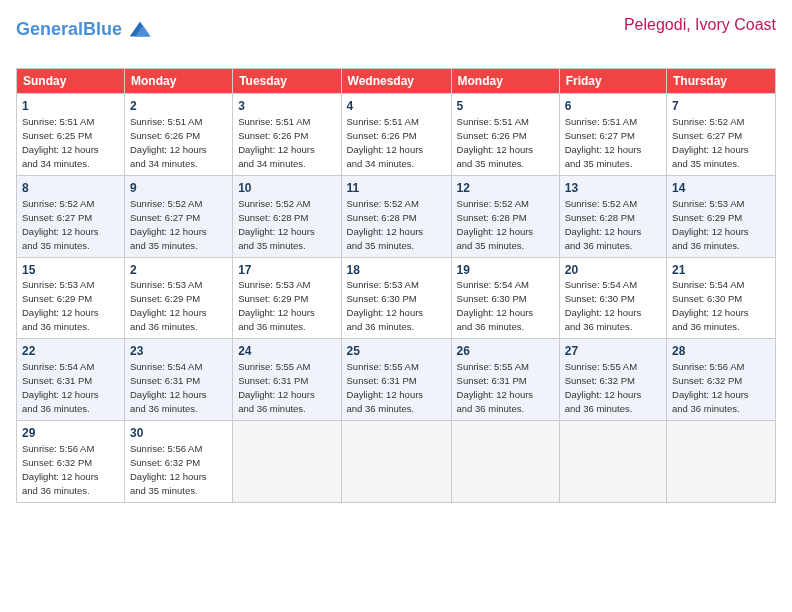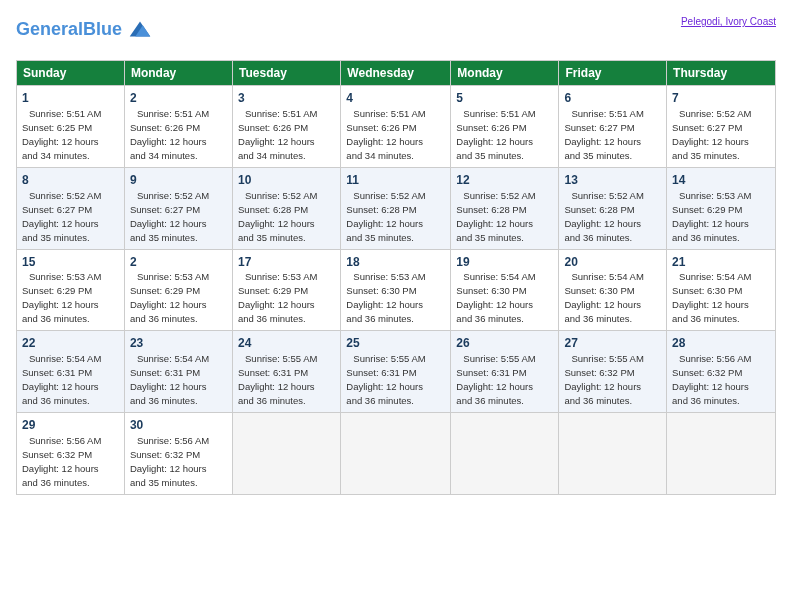--- a/index.html
+++ b/index.html
@@ -13,21 +13,21 @@
     .page {
       width: 792px;
       height: 612px;
       padding: 16px;
       background: #fff;
     }
     .header {
       display: flex;
       justify-content: space-between;
       align-items: flex-start;
-      margin-bottom: 16px;
+      margin-bottom: 24px;
     }
     .logo {
       display: flex;
       align-items: center;
     }
     .logo-text {
       font-size: 18px;
       font-weight: bold;
       color: #1a3a5c;
       line-height: 1.1;
@@ -42,31 +42,30 @@
     }
     .title-block {
       text-align: right;
     }
     .main-title {
       font-size: 32px;
       font-weight: bold;
       color: #1a3a5c;
     }
     .subtitle {
-      font-size: 10px;
-      color: #6d28d9;
-      text-decoration: underline;
+      font-size: 16px;
+      color: #be185d;
     }
     .calendar {
       width: 100%;
       border-collapse: collapse;
       font-size: 10px;
     }
     .calendar thead tr th {
-      background: #15803d;
+      background: #ef4444;
       color: #fff;
       font-weight: bold;
       font-size: 12px;
       padding: 5px 6px;
       text-align: left;
       border: 1px solid #ccc;
     }
     .calendar tbody tr td {
       vertical-align: top;
       border: 1px solid #ccc;
@@ -86,21 +85,20 @@
     }
     .day-num {
       font-size: 12px;
       font-weight: bold;
       color: #1a3a5c;
       display: block;
     }
     .day-info {
       color: #333;
       font-size: 9.5px;
-      margin-left: 7px;
     }
   </style>
 </head>
 <body>
 
 <div class="page">
   <div class="header">
     <div class="logo">
       <div>
         <div style="display:flex;align-items:center;">

